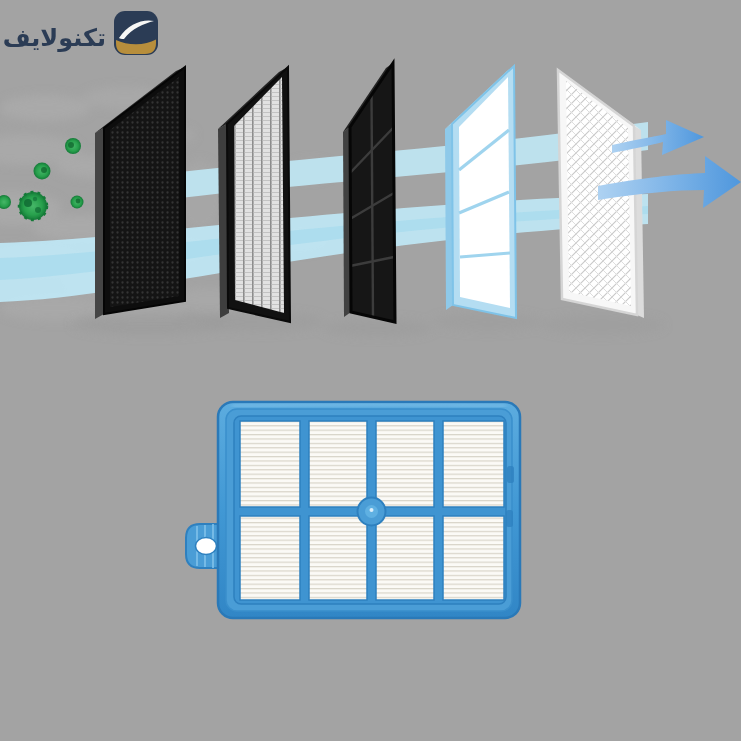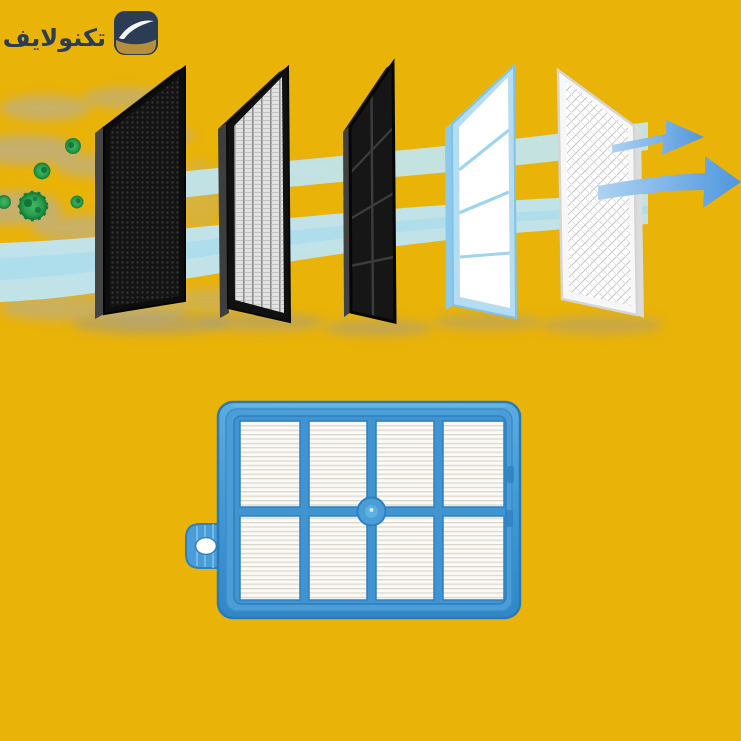--- a/index.html
+++ b/index.html
@@ -1,16 +1,16 @@
 <!DOCTYPE html>
 <html lang="fa"><head>
 <meta charset="utf-8">
 <style>
   html,body{margin:0;padding:0;background:#ffffff;}
-  .canvas{position:relative;width:741px;height:741px;background:#eab308;overflow:hidden;
+  .canvas{position:relative;width:741px;height:741px;background:#a3a3a3;overflow:hidden;
           font-family:"DejaVu Sans", sans-serif;}
   
   .logo{position:absolute;top:8px;left:14px;width:150px;height:50px;}
   .logo .wordmark{position:absolute;top:17px;left:0;width:92px;text-align:right;
      direction:rtl;font-weight:bold;font-size:24px;line-height:26px;color:#2b3c55;
      letter-spacing:0;}
   .logo .mark{position:absolute;top:2px;left:99px;width:46px;height:46px;}
   svg{display:block;}
   .illustration{position:absolute;top:0;left:0;}
   .product{position:absolute;top:390px;left:0;}

